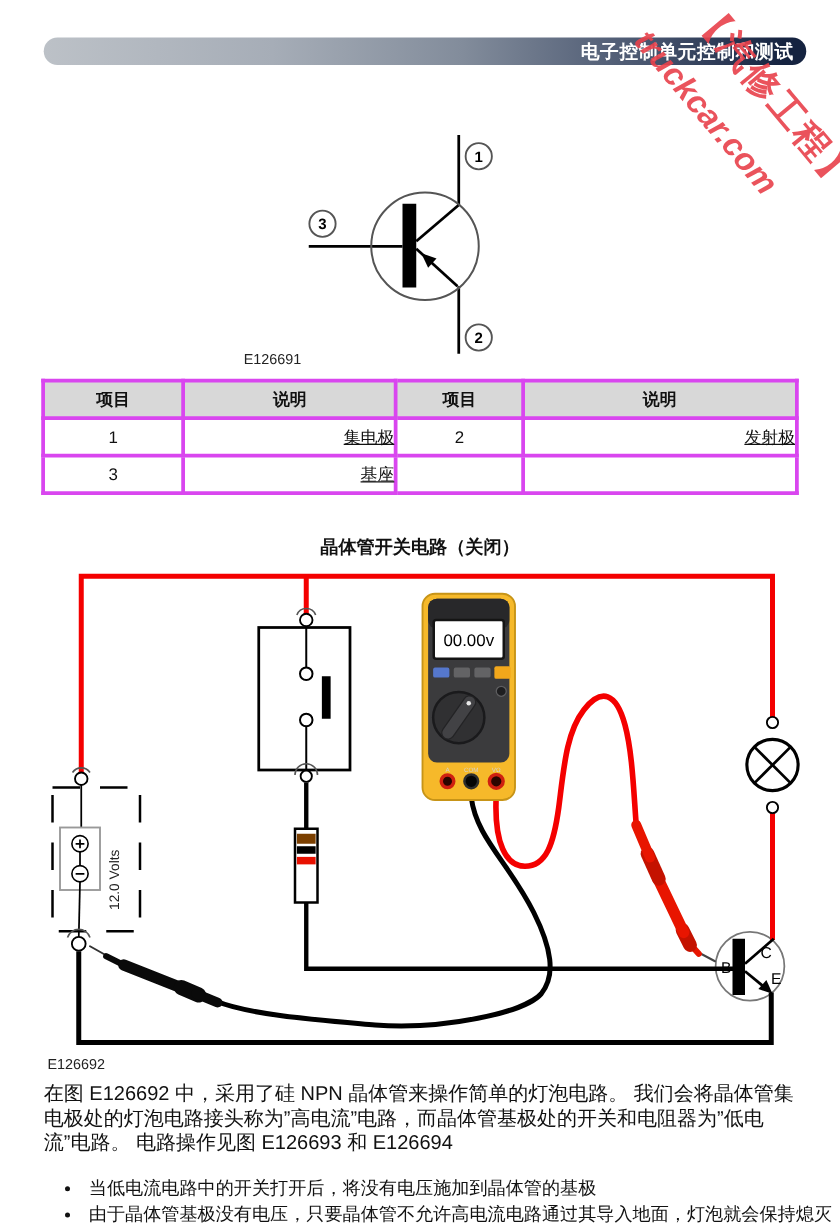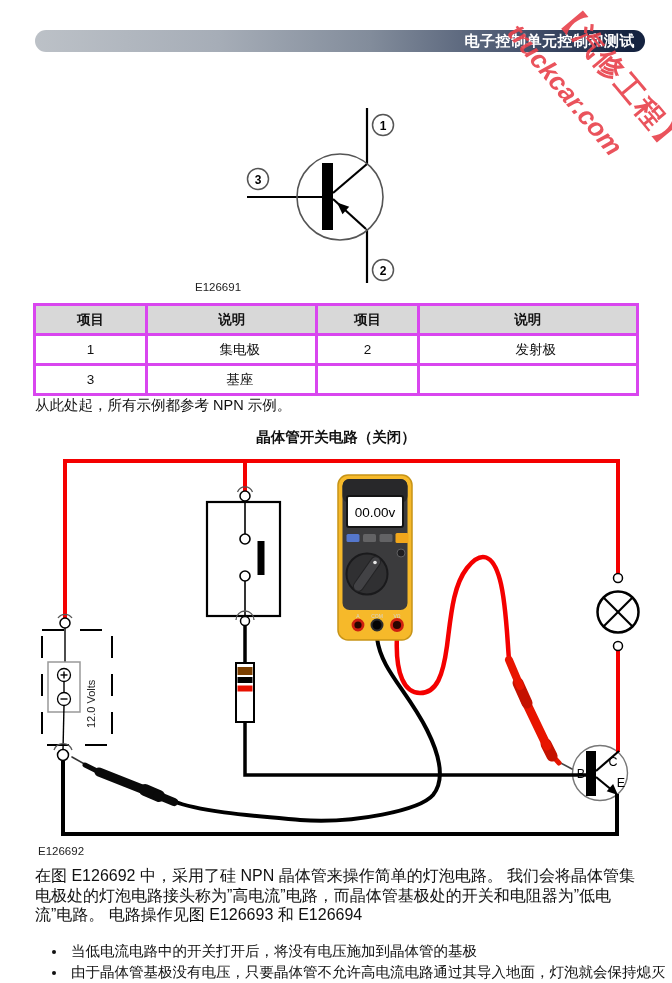--- a/index.html
+++ b/index.html
@@ -20,21 +20,21 @@
   .note-line{position:absolute;left:35px;top:396px;width:610px;font-size:14.5px;}
   .body-par{position:absolute;left:35px;top:866px;width:606px;font-size:16px;line-height:19.5px;}
   .bullet-list{position:absolute;left:38px;top:929px;width:600px;margin:12px;padding-left:17px;font-size:14.5px;line-height:21px;}
   .bullet-list li{margin:0;padding-left:4px;}
   
   .items-table{position:absolute;left:33px;top:303px;border-collapse:collapse;table-layout:fixed;width:606px;
     font-size:13.5px;border:2px solid #000;}
   .items-table th,.items-table td{border:3px solid #d946ef;height:27px;padding:0 0 0 0;}
   .items-table th{background:#d8d8d8;font-weight:bold;text-align:center;}
   .items-table td.c{text-align:center;}
-  .items-table td.l{text-align:center;padding-left:16px;}
+  .items-table td.l{text-align:right;padding-left:16px;text-decoration:underline;}
   svg{position:absolute;}
   .figsvg{left:190px;top:100px;}
   .circuitsvg{left:35px;top:450px;}
   svg text{font-family:"Liberation Sans","DejaVu Sans",sans-serif;}
 </style>
 </head>
 <body>
 
 <div class="page">
 
@@ -96,21 +96,20 @@
     </tr>
     <tr>
       <td class="c">3</td>
       <td class="l">基座</td>
       <td class="c"></td>
       <td class="l"></td>
     </tr>
   </tbody>
     </table>
 
-  <div class="note-line">从此处起，所有示例都参考 NPN 示例。</div>
 
   <div class="fig-title" style="top:428px;">晶体管开关电路（关闭）</div>
 
   <svg class="circuitsvg" width="606" height="412" viewBox="0 0 606 412">
 
     <circle cx="565" cy="323" r="27.5" fill="#fff" stroke="#777" stroke-width="1.4"></circle>
 
     <g stroke="#f40000" stroke-width="4" fill="none">
       <path d="M 30,170 L 30,11 L 583,11 L 583,124"></path>
       <path d="M 210,11 L 210,42"></path>

